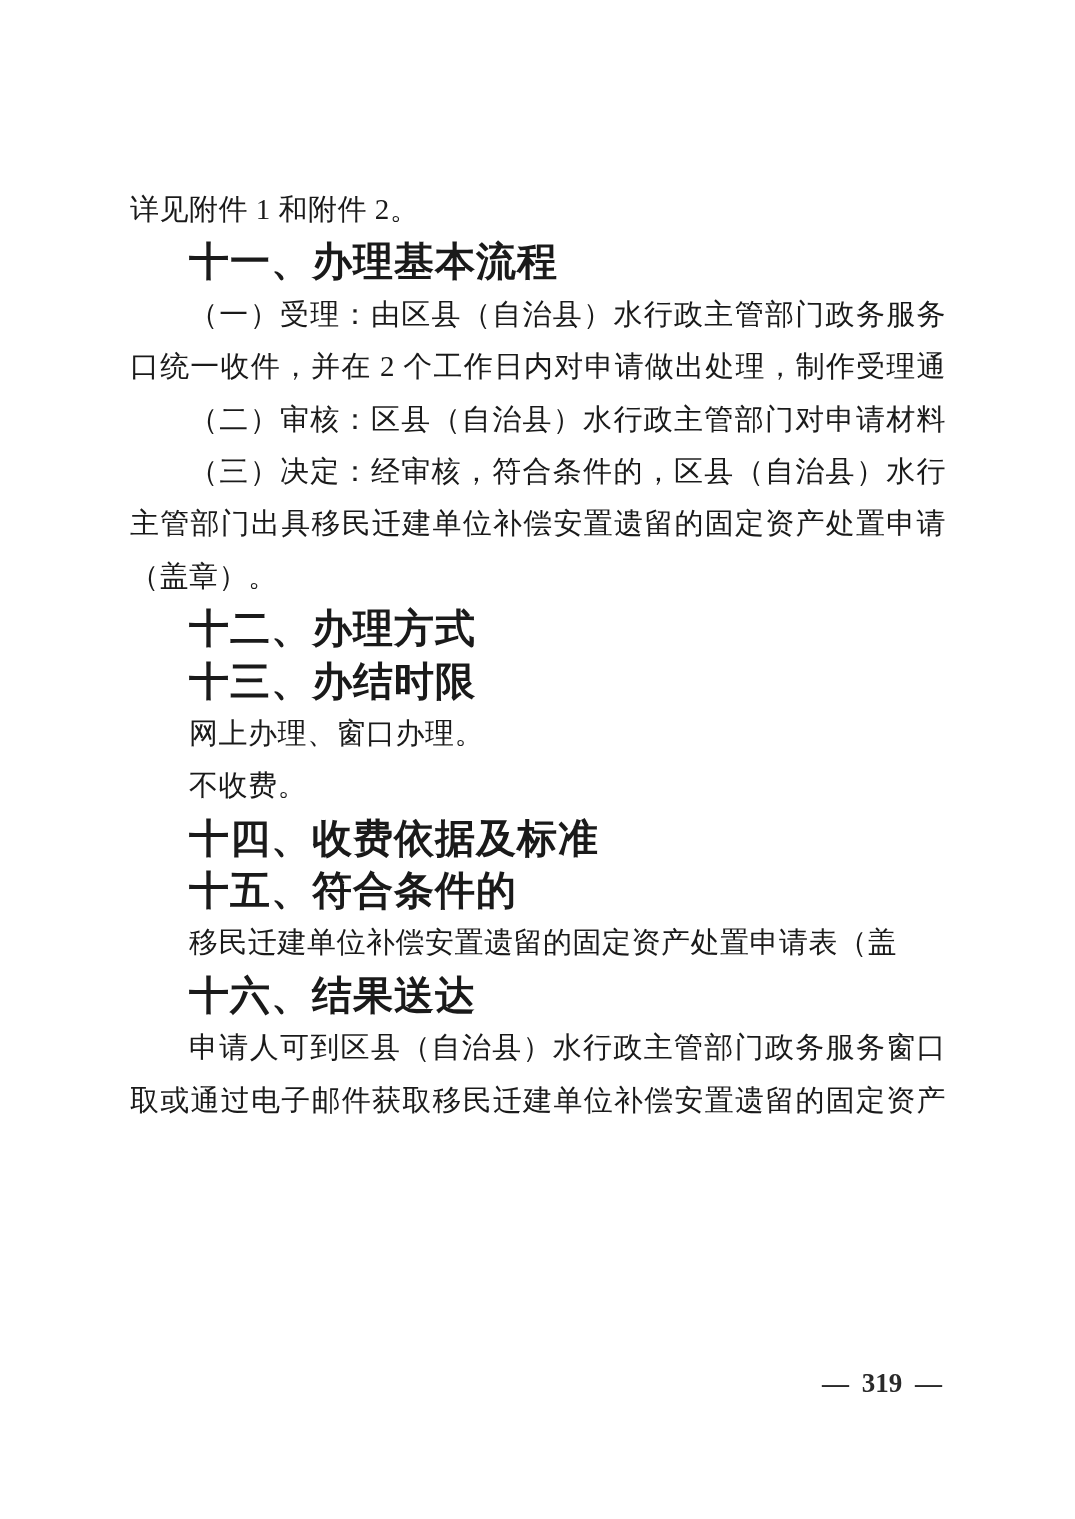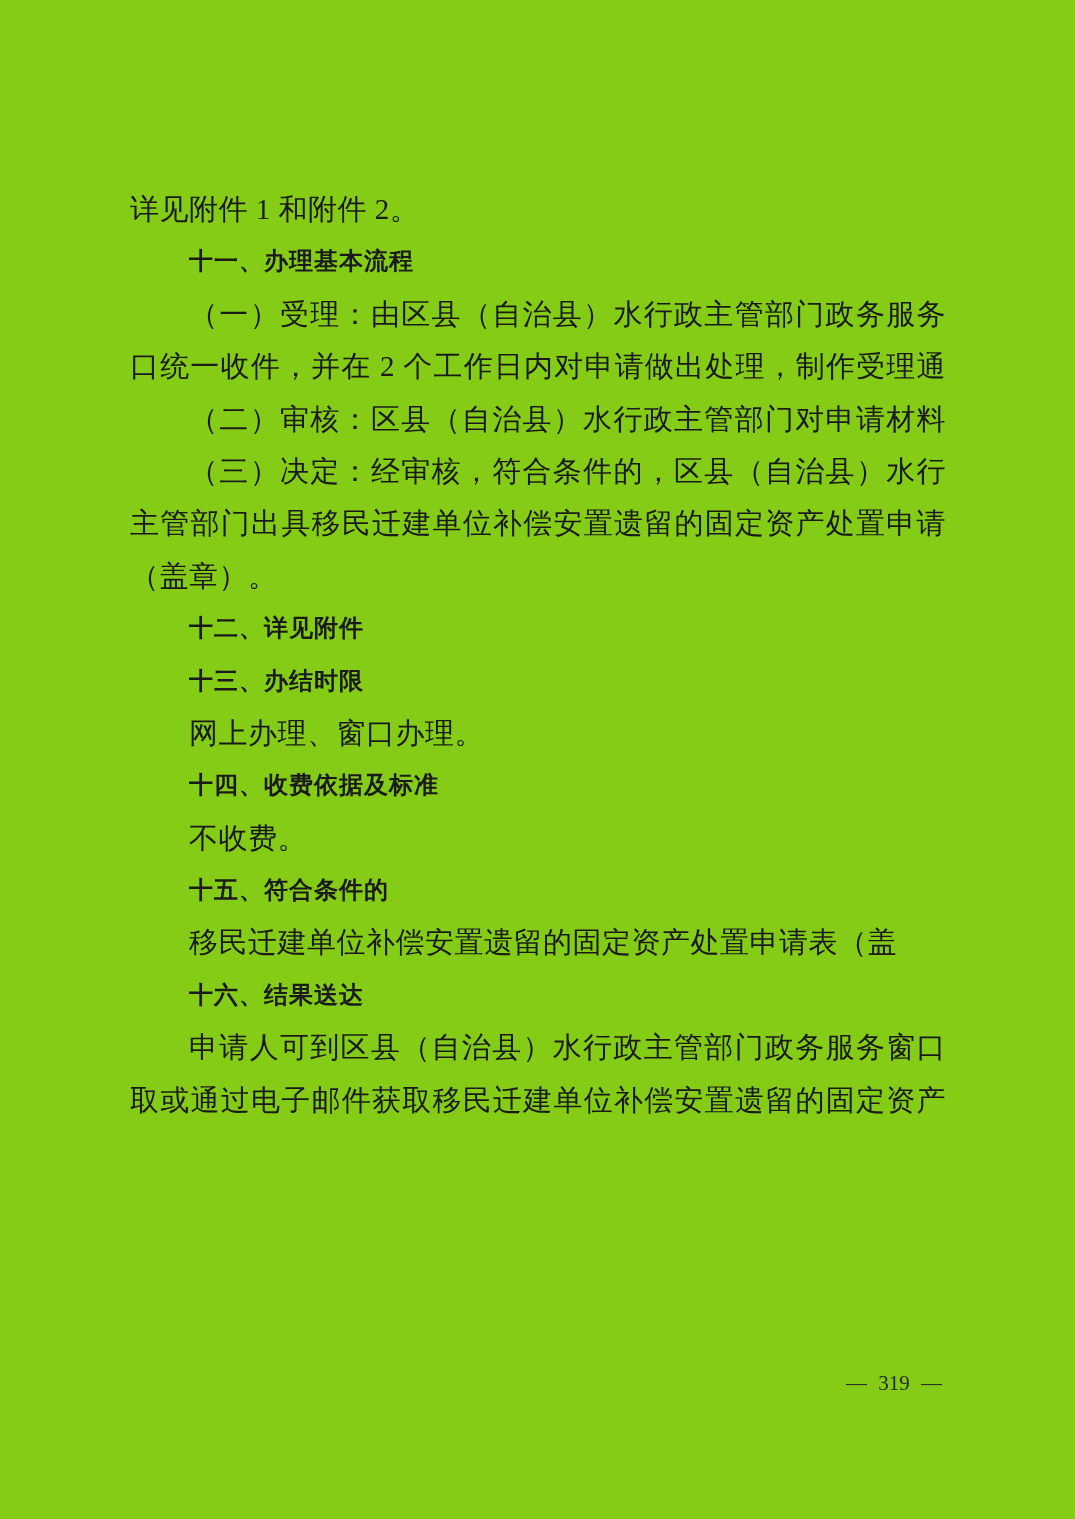--- a/index.html
+++ b/index.html
@@ -4,21 +4,21 @@
 <style>
   html, body {
     margin: 0;
     padding: 0;
     background: #e8e8e8;
   }
   .page {
     position: relative;
     width: 1075px;
     height: 1519px;
-    background: #84cc16;
+    background: #ffffff;
     overflow: hidden;
     margin: 0 auto;
   }
   .content {
     position: absolute;
     left: 130px;
     top: 183px;
     width: 816px;
   }
   .ln {
@@ -27,60 +27,61 @@
     font-size: 29px;
     letter-spacing: 0.5px;
     color: #1a1a1a;
     font-family: "Liberation Serif", "DejaVu Serif", serif;
     white-space: normal;
     overflow: hidden;
   }
   .h {
     font-family: "Liberation Sans", "DejaVu Sans", sans-serif;
     font-weight: 700;
-    font-size: 24px;
+    font-size: 40px;
     letter-spacing: 1px;
   }
   .ind {
     padding-left: 59px;
   }
   .fill {
     text-align: justify;
     text-align-last: justify;
   }
   .pagenum {
     position: absolute;
     top: 1366px;
     right: 133px;
     height: 34px;
     line-height: 34px;
-    font-size: 21px;
+    font-size: 27px;
     color: #2a2a2a;
     word-spacing: 6px;
     font-family: "Liberation Serif", "DejaVu Serif", serif;
+    font-weight: bold;
   }
 </style>
 </head>
 <body>
 
 <div class="page">
   <div class="content">
     <div class="ln">详见附件 1 和附件 2。</div>
     <div class="ln h ind">十一、办理基本流程</div>
     <div class="ln ind fill">（一）受理：由区县（自治县）水行政主管部门政务服务窗</div>
     <div class="ln fill">口统一收件，并在 2 个工作日内对申请做出处理，制作受理通知</div>
     <div class="ln ind fill">（二）审核：区县（自治县）水行政主管部门对申请材料进</div>
     <div class="ln ind fill">（三）决定：经审核，符合条件的，区县（自治县）水行政</div>
     <div class="ln fill">主管部门出具移民迁建单位补偿安置遗留的固定资产处置申请表</div>
     <div class="ln">（盖章）。</div>
-    <div class="ln h ind">十二、详见附件</div>
+    <div class="ln h ind">十二、办理方式</div>
     <div class="ln h ind">十三、办结时限</div>
     <div class="ln ind">网上办理、窗口办理。</div>
+    <div class="ln ind">不收费。</div>
     <div class="ln h ind">十四、收费依据及标准</div>
-    <div class="ln ind">不收费。</div>
     <div class="ln h ind">十五、符合条件的</div>
     <div class="ln ind">移民迁建单位补偿安置遗留的固定资产处置申请表（盖章）。</div>
     <div class="ln h ind">十六、结果送达</div>
     <div class="ln ind fill">申请人可到区县（自治县）水行政主管部门政务服务窗口领</div>
     <div class="ln fill">取或通过电子邮件获取移民迁建单位补偿安置遗留的固定资产处</div>
   </div>
 
   <div class="pagenum">— 319 —</div>
 </div>
 

